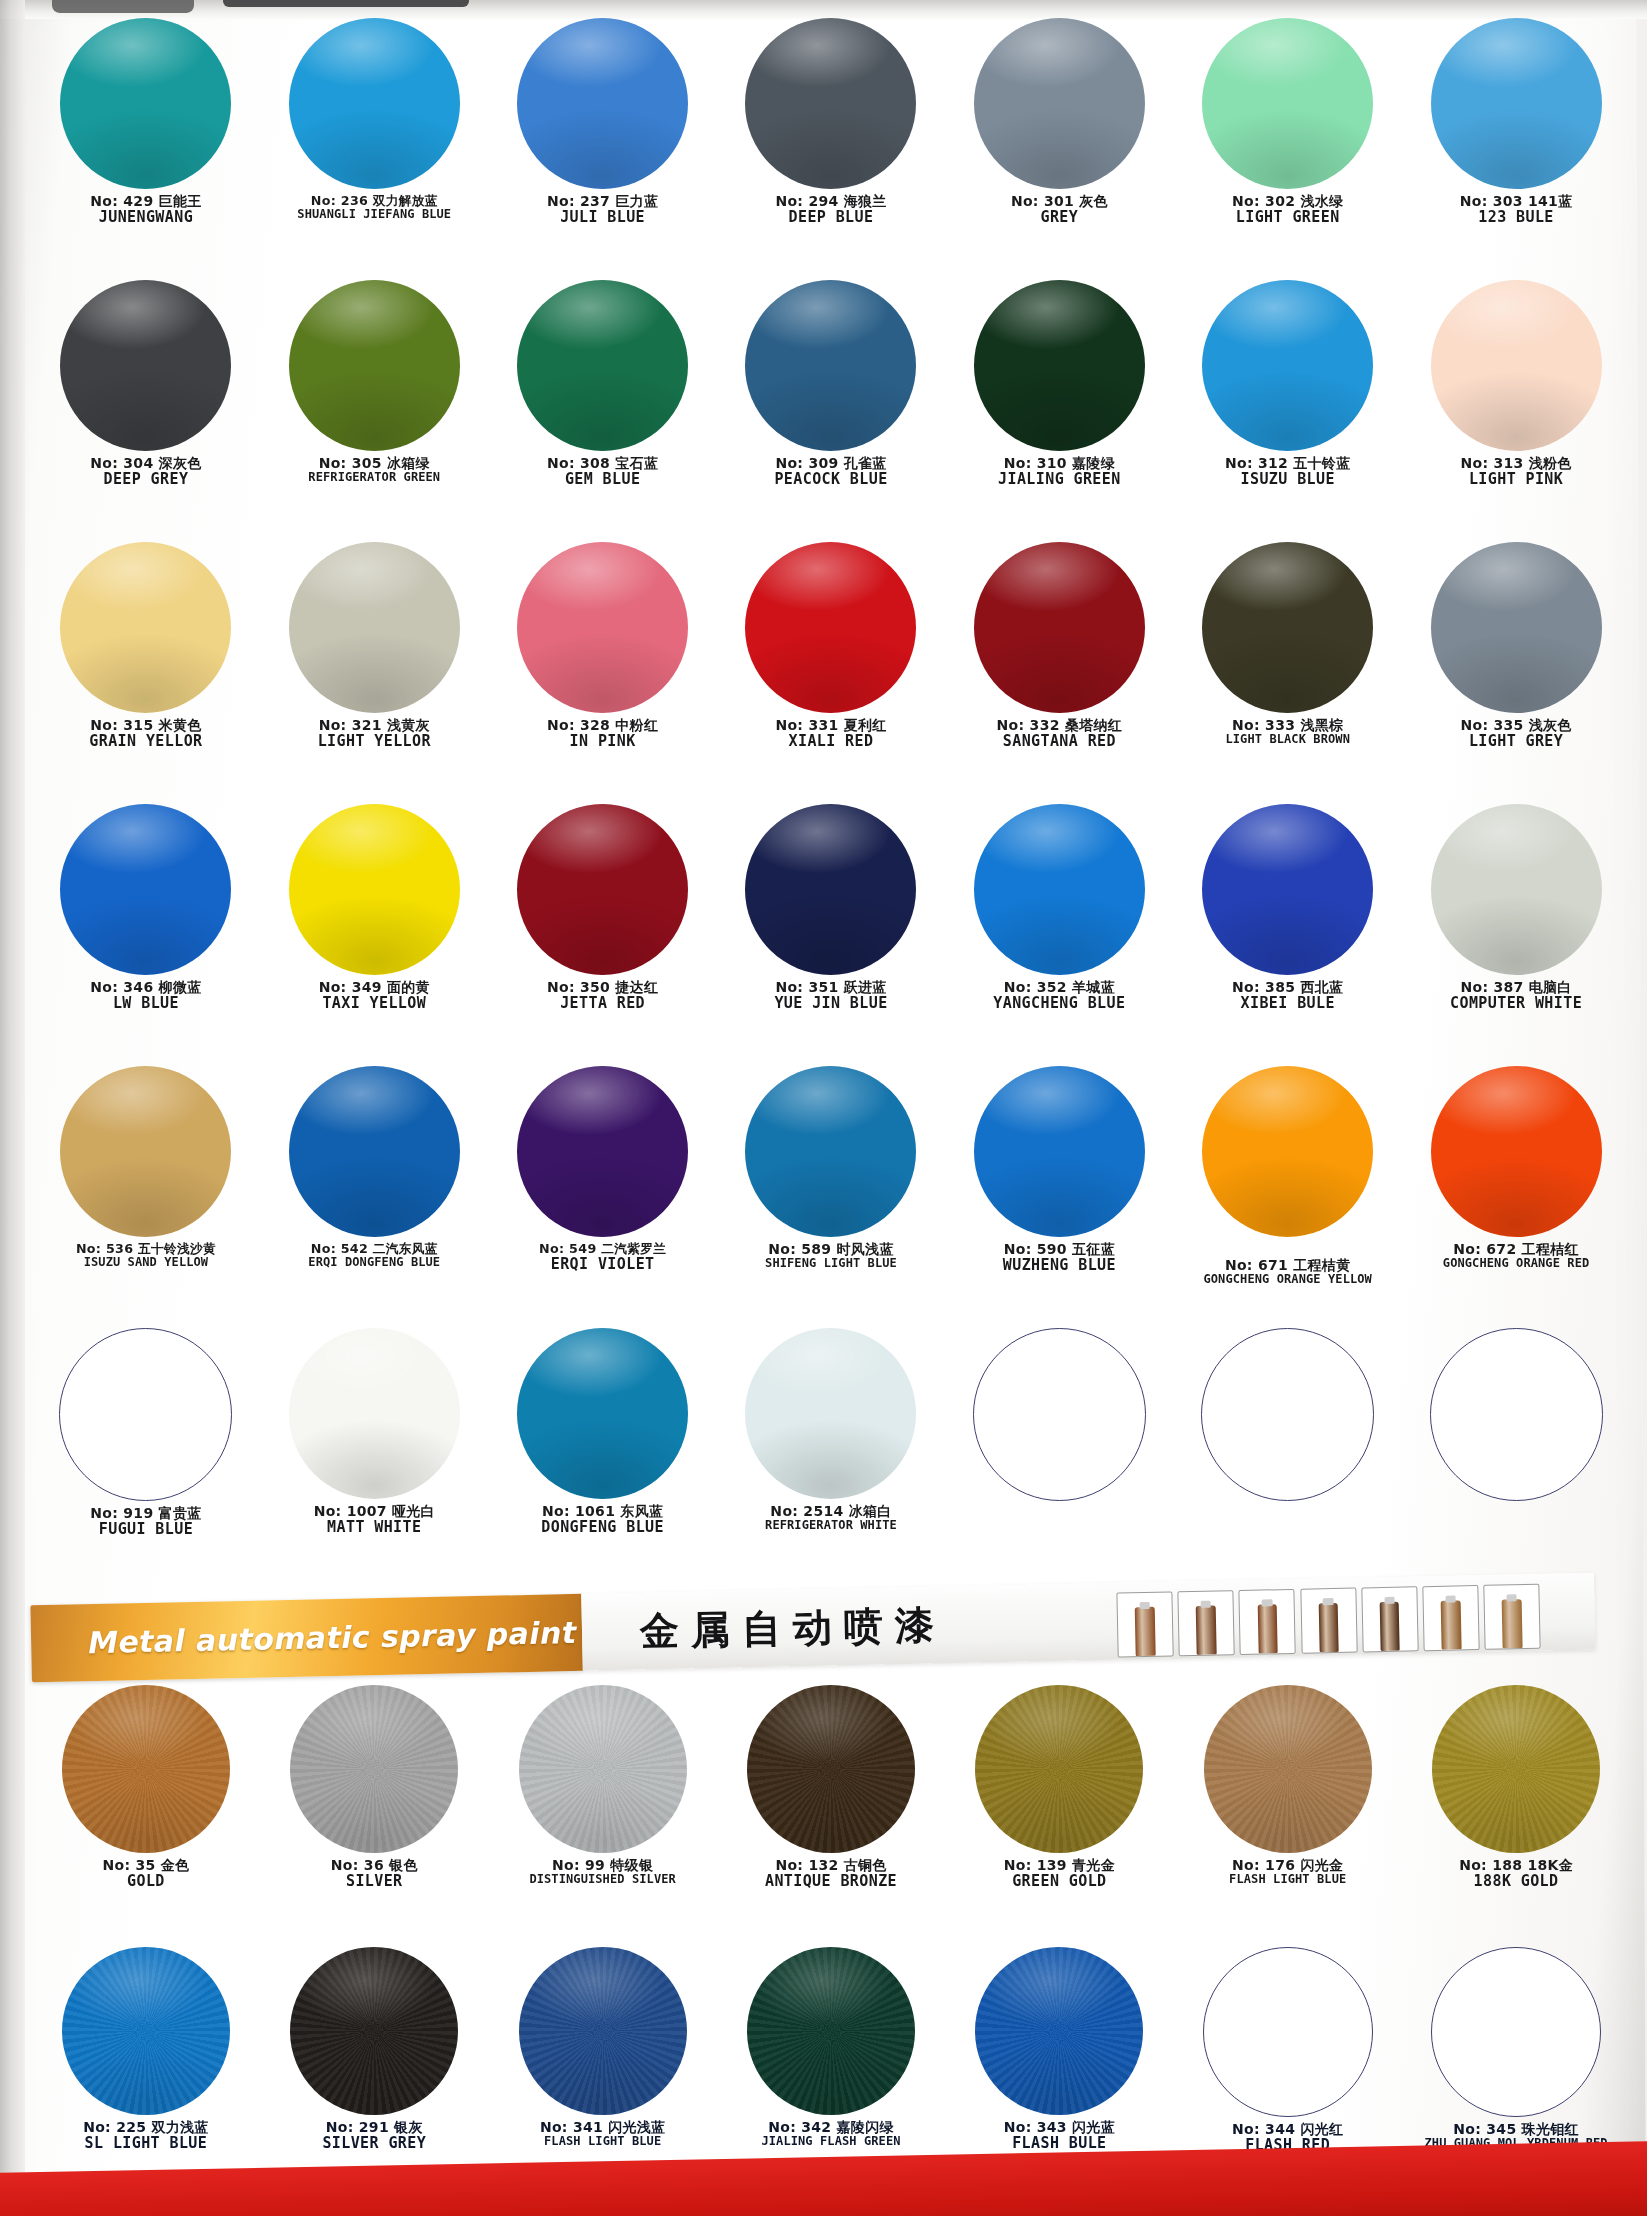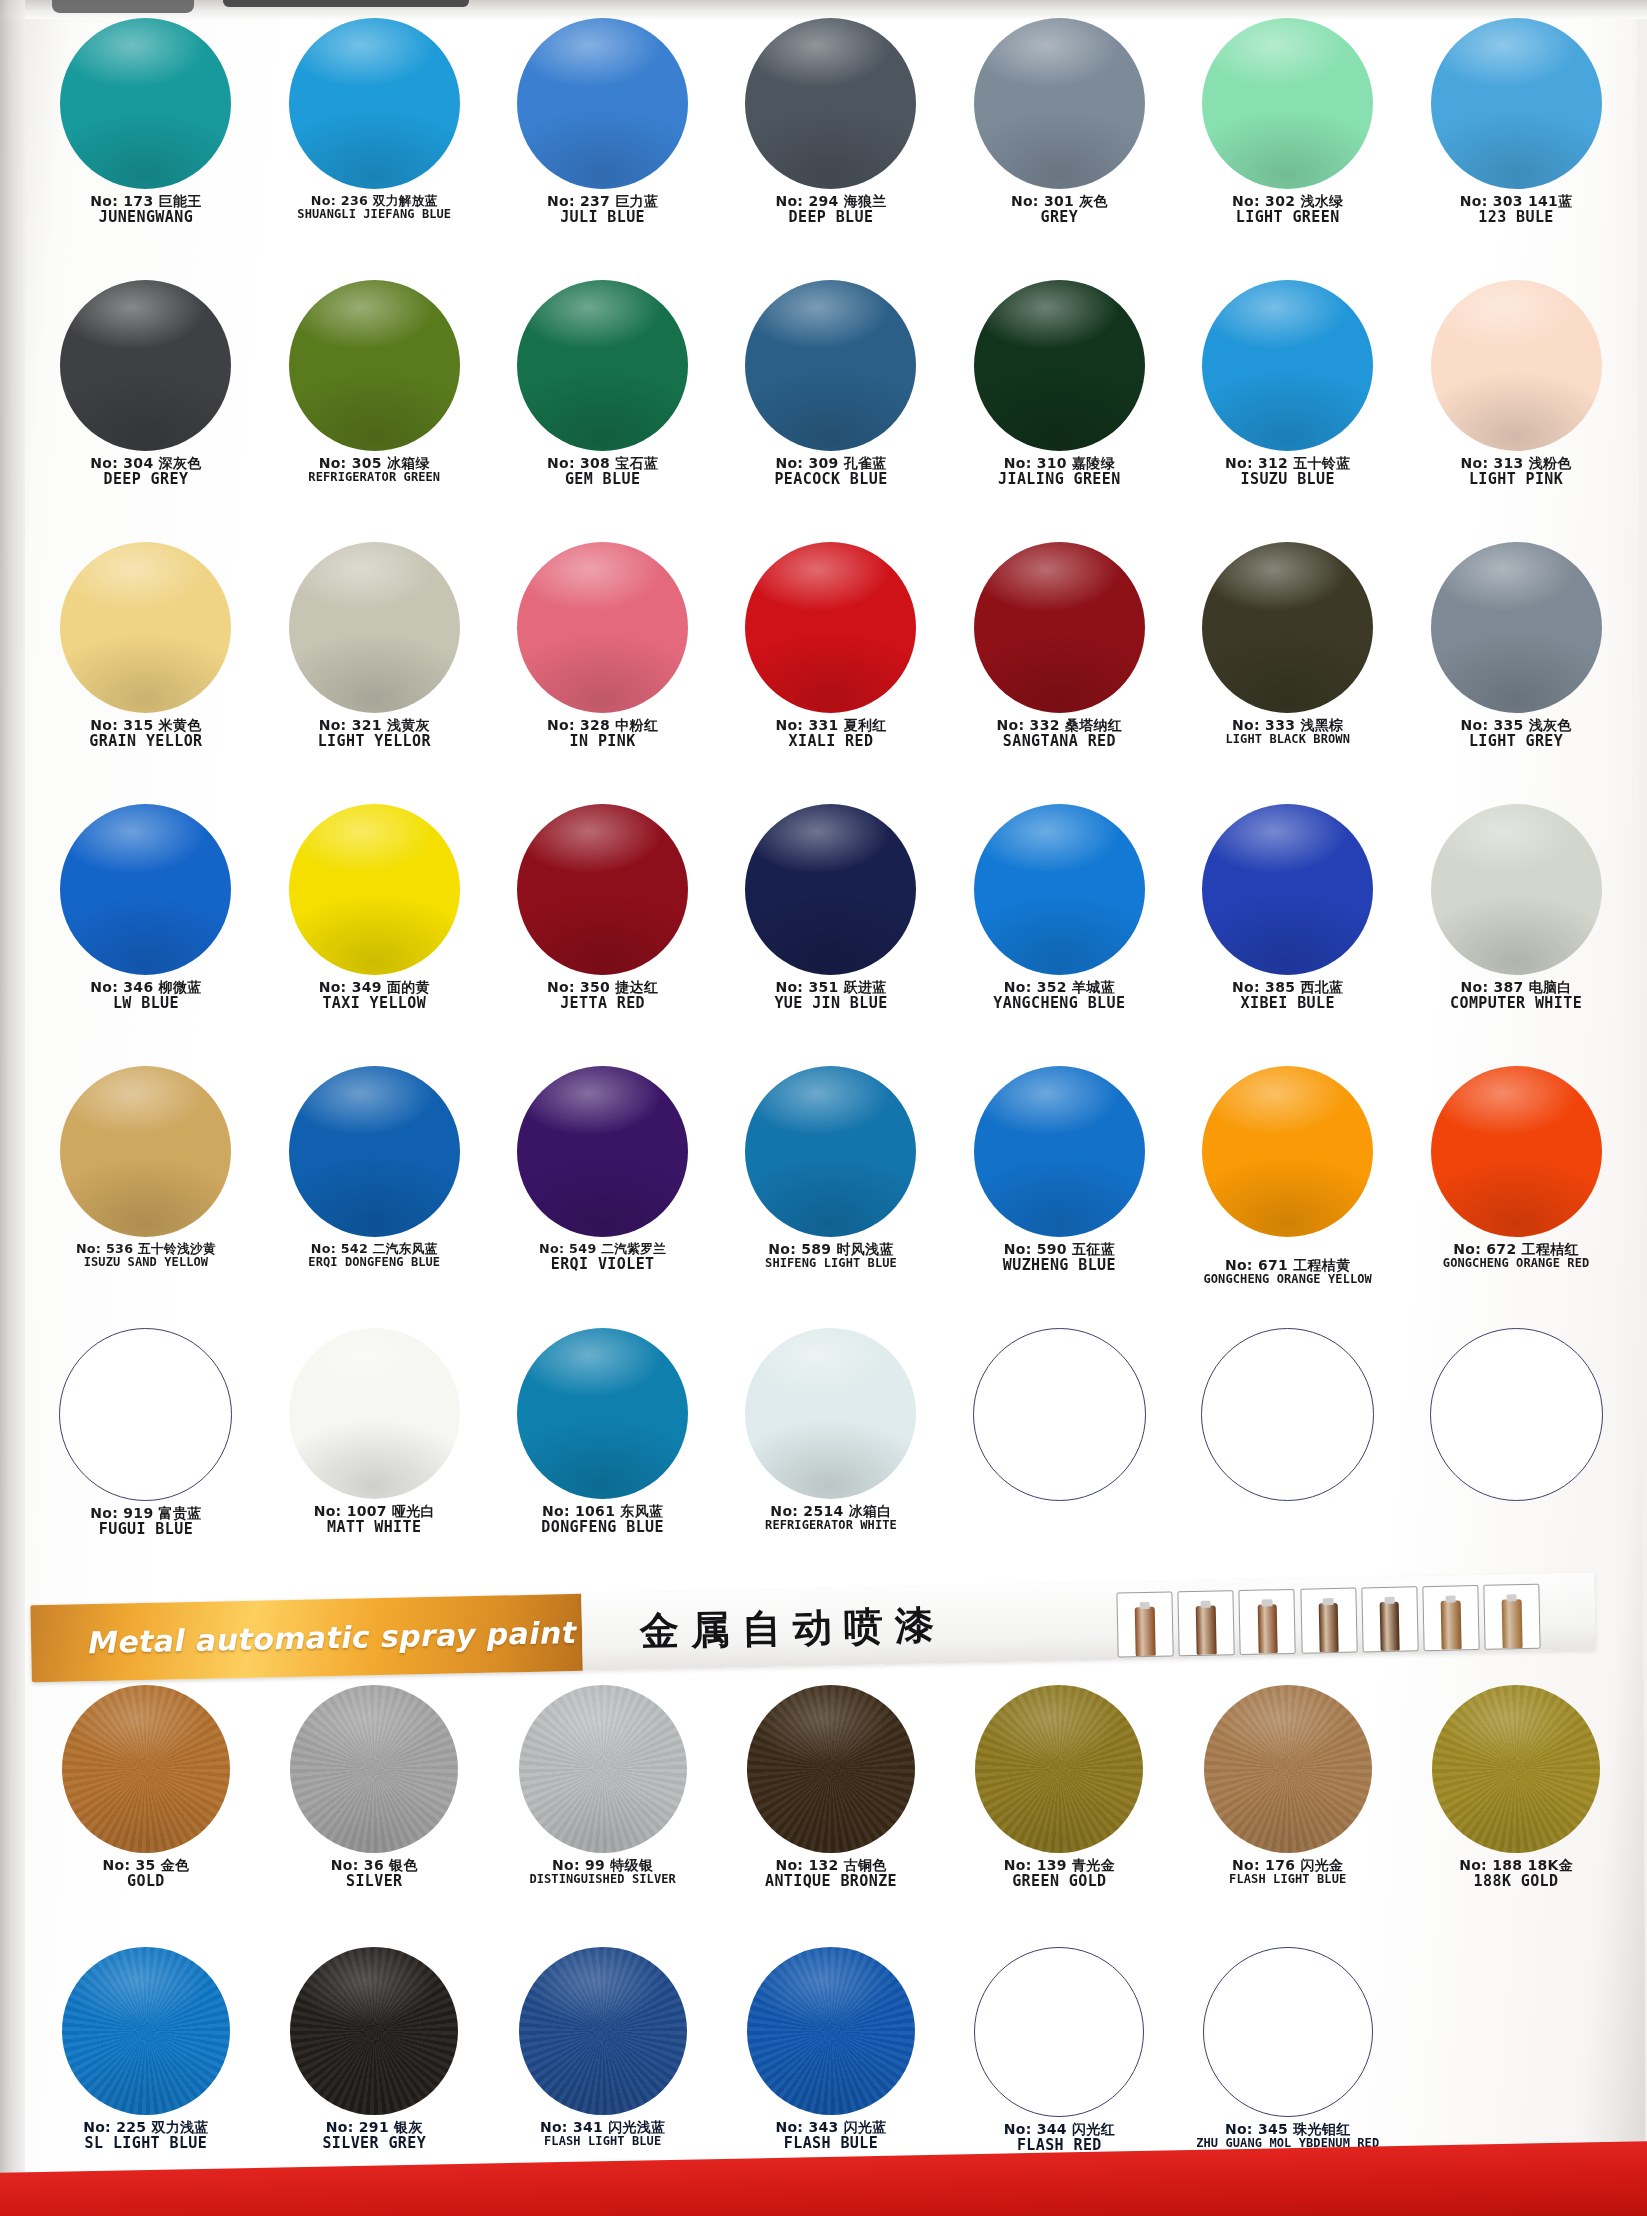--- a/index.html
+++ b/index.html
@@ -160,21 +160,21 @@
   <div class="topblob"></div>
   <div class="topblob2"></div>
   <div class="spine"></div>
 
   <div class="grid" id="grid-gloss" style="left:34px;top:18px;width:1594px;row-gap:9px;column-gap:4.5px;">
       <div class="cell" style="height: 253px;">
         <div class="dot" style="width: 171px; height: 171px; background: rgb(24, 154, 156);">
           <div class="gloss"></div>
         </div>
         <div class="labels">
-          <div class="cn">No: 173 巨能王</div>
+          <div class="cn">No: 429 巨能王</div>
           <div class="en">JUNENGWANG</div>
         </div>
       </div>
       <div class="cell" style="height: 253px;">
         <div class="dot" style="width: 171px; height: 171px; background: rgb(30, 155, 216);">
           <div class="gloss"></div>
         </div>
         <div class="labels">
           <div class="cn small">No: 236 双力解放蓝</div>
           <div class="en small">SHUANGLI JIEFANG BLUE</div>
@@ -642,20 +642,29 @@
       <div class="cell" style="height: 253px;">
         <div class="dot" style="width: 168px; height: 168px; background: rgb(32, 74, 138);">
           <div class="gloss metal"></div>
         </div>
         <div class="labels blueink">
           <div class="cn">No: 341 闪光浅蓝</div>
           <div class="en small">FLASH LIGHT BLUE</div>
         </div>
       </div>
       <div class="cell" style="height: 253px;">
+        <div class="dot" style="width: 168px; height: 168px; background: rgb(13, 58, 44);">
+          <div class="gloss metal"></div>
+        </div>
+        <div class="labels blueink">
+          <div class="cn">No: 342 嘉陵闪绿</div>
+          <div class="en small">JIALING FLASH GREEN</div>
+        </div>
+      </div>
+      <div class="cell" style="height: 253px;">
         <div class="dot" style="width: 168px; height: 168px; background: rgb(18, 87, 173);">
           <div class="gloss metal"></div>
         </div>
         <div class="labels blueink">
           <div class="cn">No: 343 闪光蓝</div>
           <div class="en">FLASH BULE</div>
         </div>
       </div>
       <div class="cell" style="height: 253px;">
         <div class="dot ring" style="width: 168px; height: 168px;"></div>

